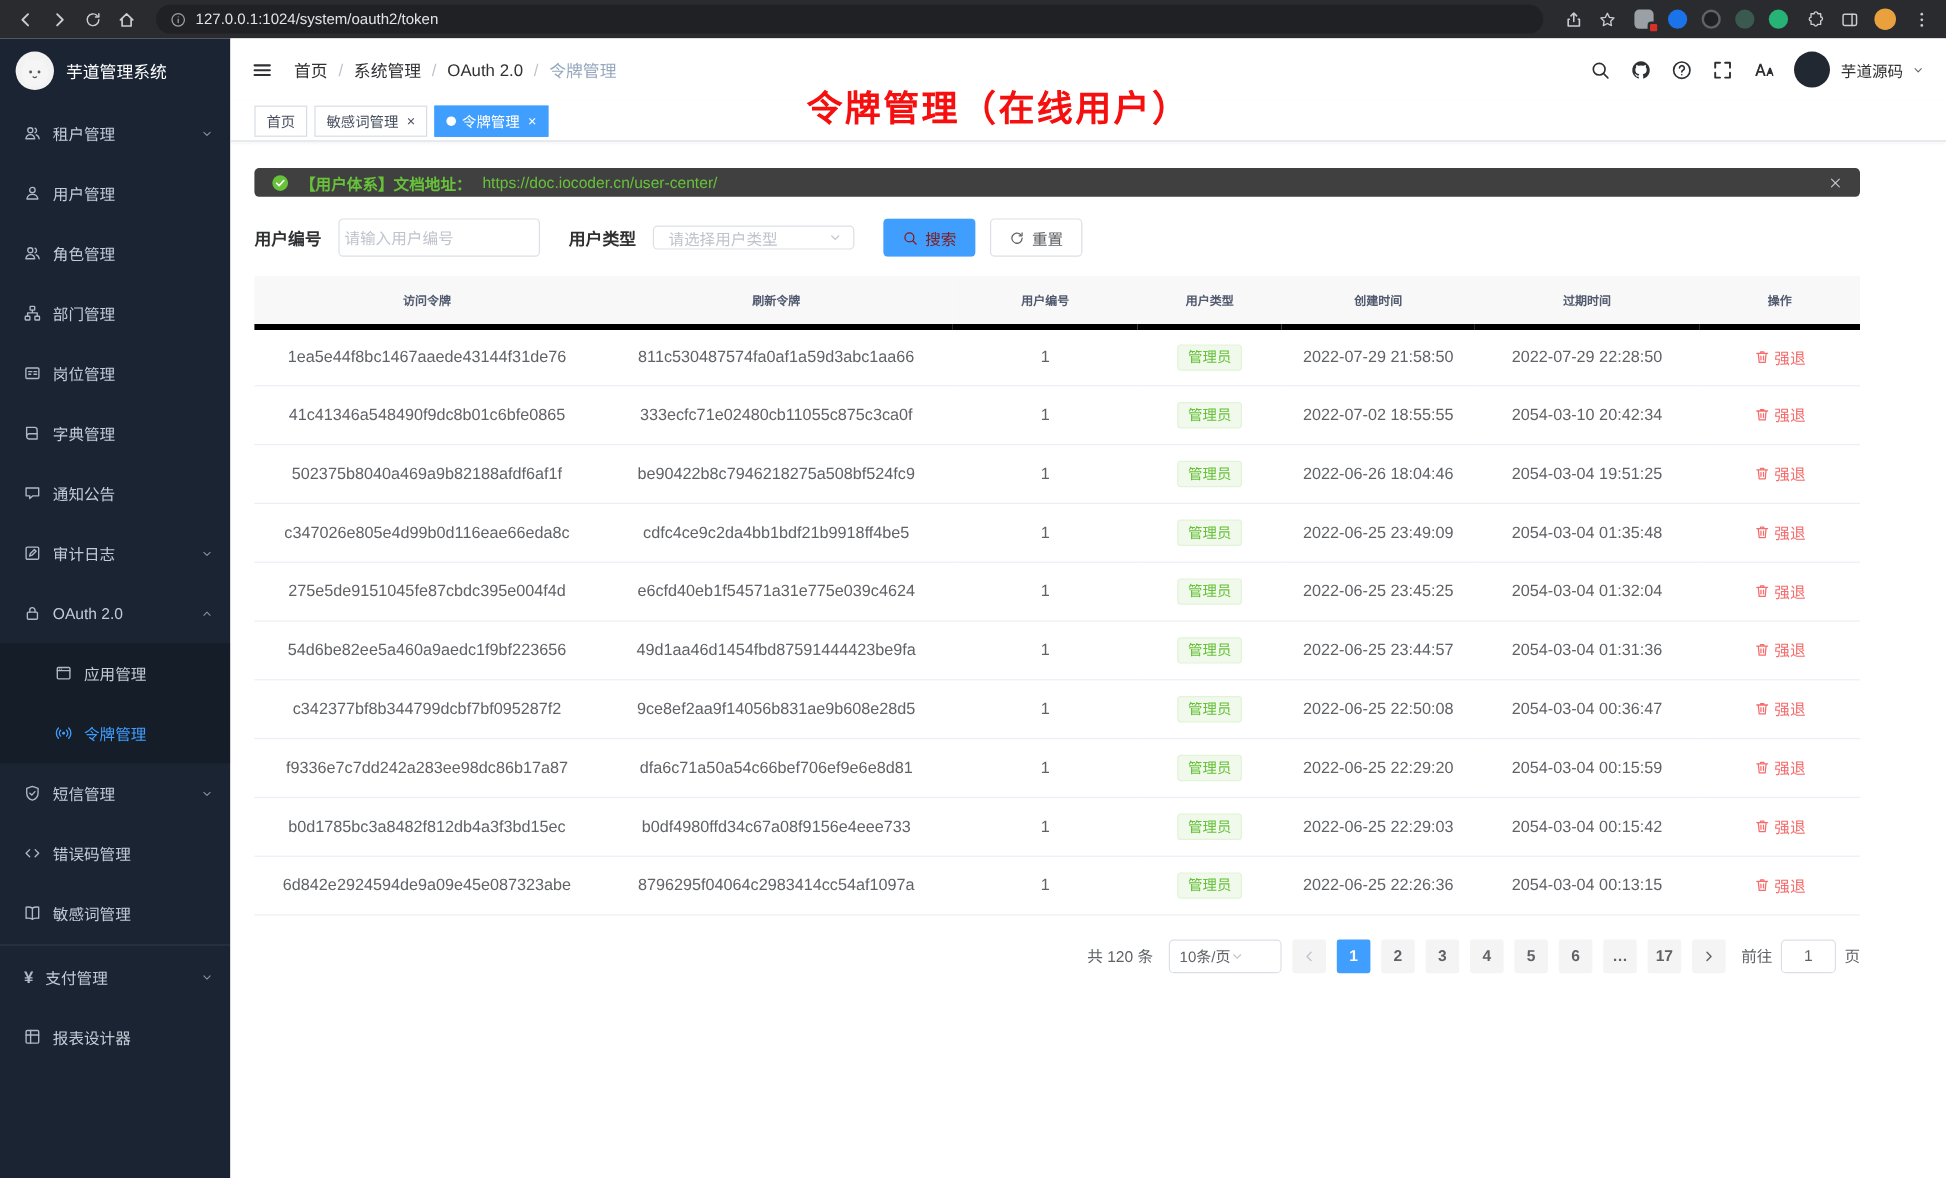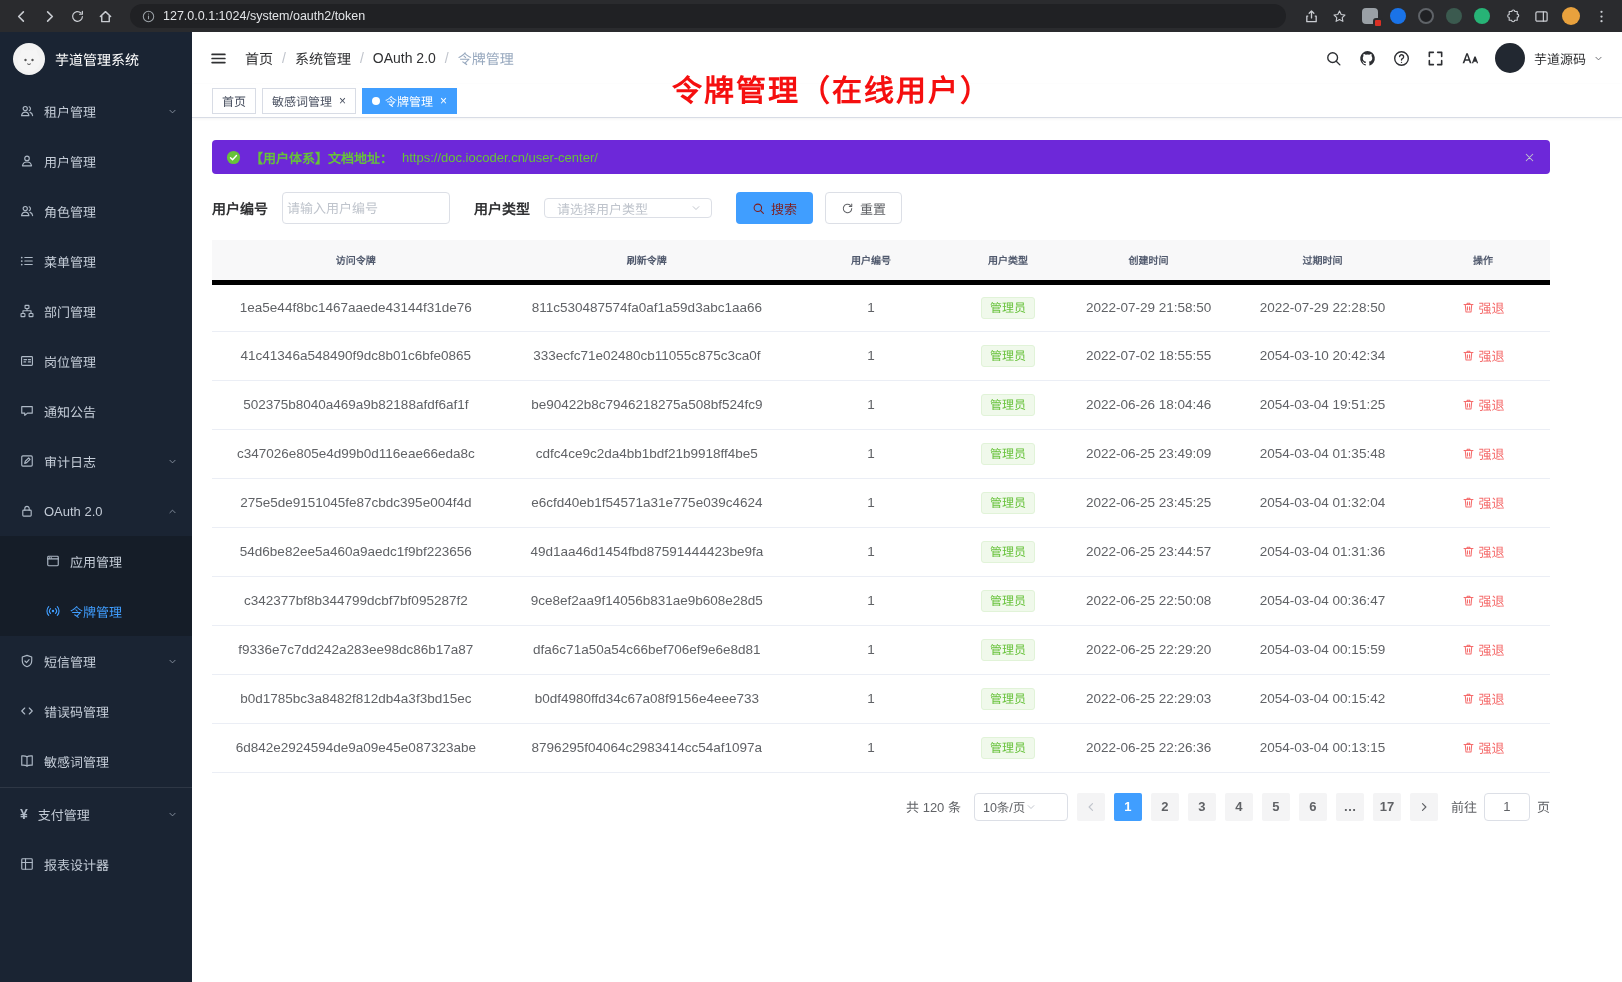--- a/index.html
+++ b/index.html
@@ -64,21 +64,21 @@
   .tabbar{height:34px;display:flex;align-items:center;padding:0 20px;gap:6px;border-bottom:1px solid #d8dce5;box-shadow:0 1px 3px rgba(0,0,0,.05);flex:none}
   .tab{height:26px;display:inline-flex;align-items:center;gap:5px;padding:0 9px;border:1px solid #d8dce5;background:#fff;color:#495060;font-size:12px;cursor:pointer;white-space:nowrap}
   .tab .dot{width:8px;height:8px;border-radius:50%;background:#fff;display:none;flex:none}
   .tab.active{background:#409eff;border-color:#409eff;color:#fff}
   .tab.active .dot{display:inline-block}
   .tab .x{font-size:12px;margin-left:2px;line-height:1}
 
   
   .content{flex:1;padding:22px 72px 0 20px;overflow:hidden}
 
-  .alert{height:34px;background:#6d28d9;border-radius:4px;display:flex;align-items:center;gap:9px;padding:0 14px;margin-bottom:18px}
+  .alert{height:24px;background:#404040;border-radius:4px;display:flex;align-items:center;gap:9px;padding:0 14px;margin-bottom:18px}
   .alert-check{font-size:15px}
   .alert-text{color:#67c23a;font-size:13px;font-weight:600}
   .alert-link{color:#67c23a;font-size:13px;text-decoration:none;cursor:pointer;font-weight:400}
   .alert-close{margin-left:auto;color:#c0c4cc;font-size:13px;cursor:pointer}
 
   .filter{display:flex;align-items:center;margin-bottom:16px}
   .f-label{font-size:14px;font-weight:700;color:#303133;margin-right:14px;white-space:nowrap}
   .f-input{width:168px;height:32px;border:1px solid #dcdfe6;border-radius:4px;padding:0 4px;font-size:13px;color:#606266;outline:none;margin-right:24px;font-family:inherit}
   .f-input::placeholder{color:#bfc4cc}
   .select{width:168px;height:20px;border:1px solid #dcdfe6;border-radius:4px;display:flex;align-items:center;justify-content:space-between;padding:0 9px 0 12px;margin-right:24px;cursor:pointer;background:#fff}
@@ -247,45 +247,45 @@
               <circle cx="6" cy="5.2" r="2.4"></circle>
               <path d="M1.8 13.3c.4-2.7 2-4 4.2-4s3.8 1.3 4.2 4z"></path>
               <path d="M10.5 3.2a2.4 2.4 0 0 1 0 4.4M11.6 9.6c1.6.5 2.5 1.7 2.8 3.7"></path>
             </svg>
           </span>
           <span class="s-label">角色管理</span>
         </div>
         <div class="s-item">
           <span class="icon s-ic">
             <svg viewBox="0 0 16 16" width="1em" height="1em" fill="none" stroke="currentColor" stroke-width="1.3" stroke-linecap="round" stroke-linejoin="round">
-              <path d="M5.5 4h8.5M5.5 8h8.5M5.5 12h8.5"></path>
-              <path d="M2 4h.01M2 8h.01M2 12h.01" stroke-width="2"></path>
-            </svg>
-          </span>
-          <span class="s-label">菜单管理</span>
-        </div>
-        <div class="s-item">
-          <span class="icon s-ic">
-            <svg viewBox="0 0 16 16" width="1em" height="1em" fill="none" stroke="currentColor" stroke-width="1.3" stroke-linecap="round" stroke-linejoin="round">
               <rect x="5.8" y="1.5" width="4.4" height="3.6" rx=".6"></rect>
               <rect x="1.2" y="10.9" width="4.4" height="3.6" rx=".6"></rect>
               <rect x="10.4" y="10.9" width="4.4" height="3.6" rx=".6"></rect>
               <path d="M8 5.1v2.6M3.4 10.9V7.7h9.2v3.2"></path>
             </svg>
           </span>
           <span class="s-label">部门管理</span>
         </div>
         <div class="s-item">
           <span class="icon s-ic">
             <svg viewBox="0 0 16 16" width="1em" height="1em" fill="none" stroke="currentColor" stroke-width="1.3" stroke-linecap="round" stroke-linejoin="round">
               <rect x="1.8" y="3" width="12.4" height="10" rx="1"></rect>
               <path d="M4.5 6.5h3M4.5 9h2M9.5 6.5h2.5M9.5 9h2.5"></path>
             </svg>
           </span>
           <span class="s-label">岗位管理</span>
+        </div>
+        <div class="s-item">
+          <span class="icon s-ic">
+            <svg viewBox="0 0 16 16" width="1em" height="1em" fill="none" stroke="currentColor" stroke-width="1.3" stroke-linecap="round" stroke-linejoin="round">
+              <path d="M2.5 2.5h7.5a2.5 2.5 0 0 1 2.5 2.5v8.5H5a2.5 2.5 0 0 1-2.5-2.5z"></path>
+              <path d="M2.5 11A2.5 2.5 0 0 1 5 8.5h7.5"></path>
+            </svg>
+          </span>
+          <span class="s-label">字典管理</span>
         </div>
         <div class="s-item">
           <span class="icon s-ic">
             <svg viewBox="0 0 16 16" width="1em" height="1em" fill="none" stroke="currentColor" stroke-width="1.3" stroke-linecap="round" stroke-linejoin="round">
               <path d="M2 3h12v7.5H8.5L5.5 13v-2.5H2z"></path>
             </svg>
           </span>
           <span class="s-label">通知公告</span>
         </div>
         <div class="s-item">

